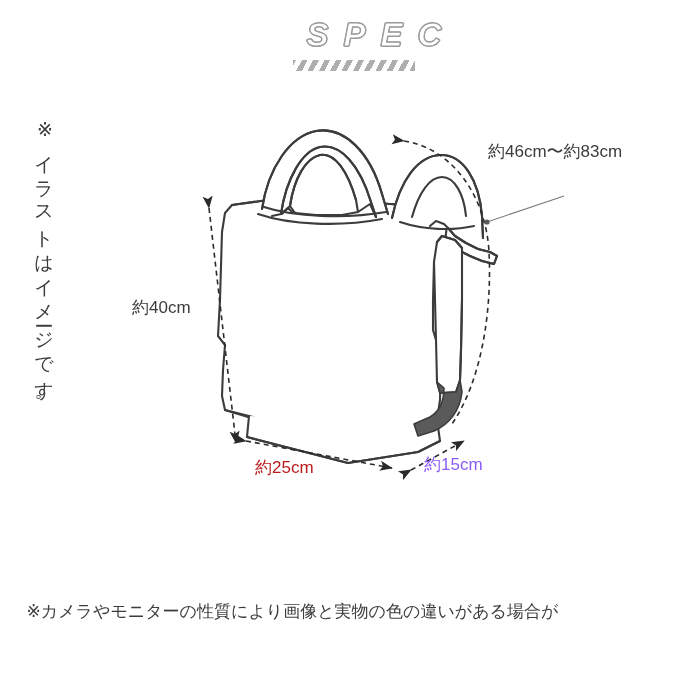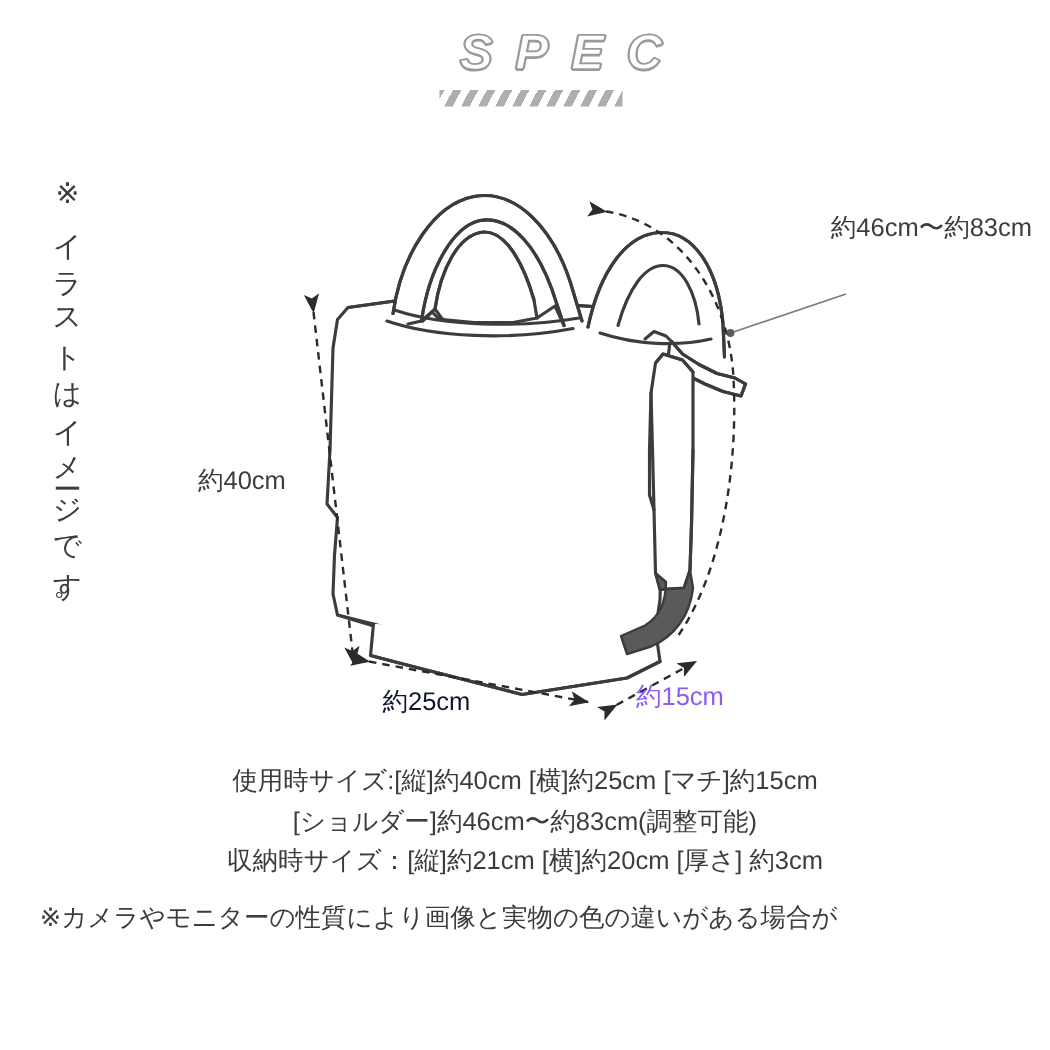--- a/index.html
+++ b/index.html
@@ -82,40 +82,40 @@
     height: 700px;
     pointer-events: none;
   }
 
   
   .callout-strap {
     position: absolute;
     left: 488px;
     top: 140px;
     width: 200px;
-    text-align: right;
+    text-align: left;
     font-size: 17px;
     line-height: 1.45;
     color: #3c3c3c;
   }
   .callout-strap .l2 { display: block; }
 
   .label-h {
     position: absolute;
     left: 132px;
-    top: 309px;
+    top: 296px;
     font-size: 17px;
     color: #3c3c3c;
   }
   .label-w {
     position: absolute;
     left: 255px;
     top: 456px;
     font-size: 17px;
-    color: #0f172a;
+    color: #b91c1c;
   }
   .label-d {
     position: absolute;
     left: 424px;
     top: 453px;
     font-size: 17px;
     color: #8b5cf6;
   }
 
   
@@ -231,23 +231,18 @@
   </svg>
 
   <div class="callout-strap">
     <span>約46cm〜約83cm</span>
   </div>
 
   <div class="label-h">約40cm</div>
   <div class="label-w">約25cm</div>
   <div class="label-d">約15cm</div>
 
-  <div class="spec-lines">
-    <span class="line">使用時サイズ:[縦]約40cm [横]約25cm [マチ]約15cm</span>
-    <span class="line">[ショルダー]約46cm〜約83cm(調整可能)</span>
-    <span class="line">収納時サイズ：[縦]約21cm [横]約20cm [厚さ] 約3cm</span>
-  </div>
 
   <div class="disclaimer">
     <span class="line">※カメラやモニターの性質により画像と実物の色の違いがある場合が</span>
   </div>
 
 </div>
 
 </body></html>

